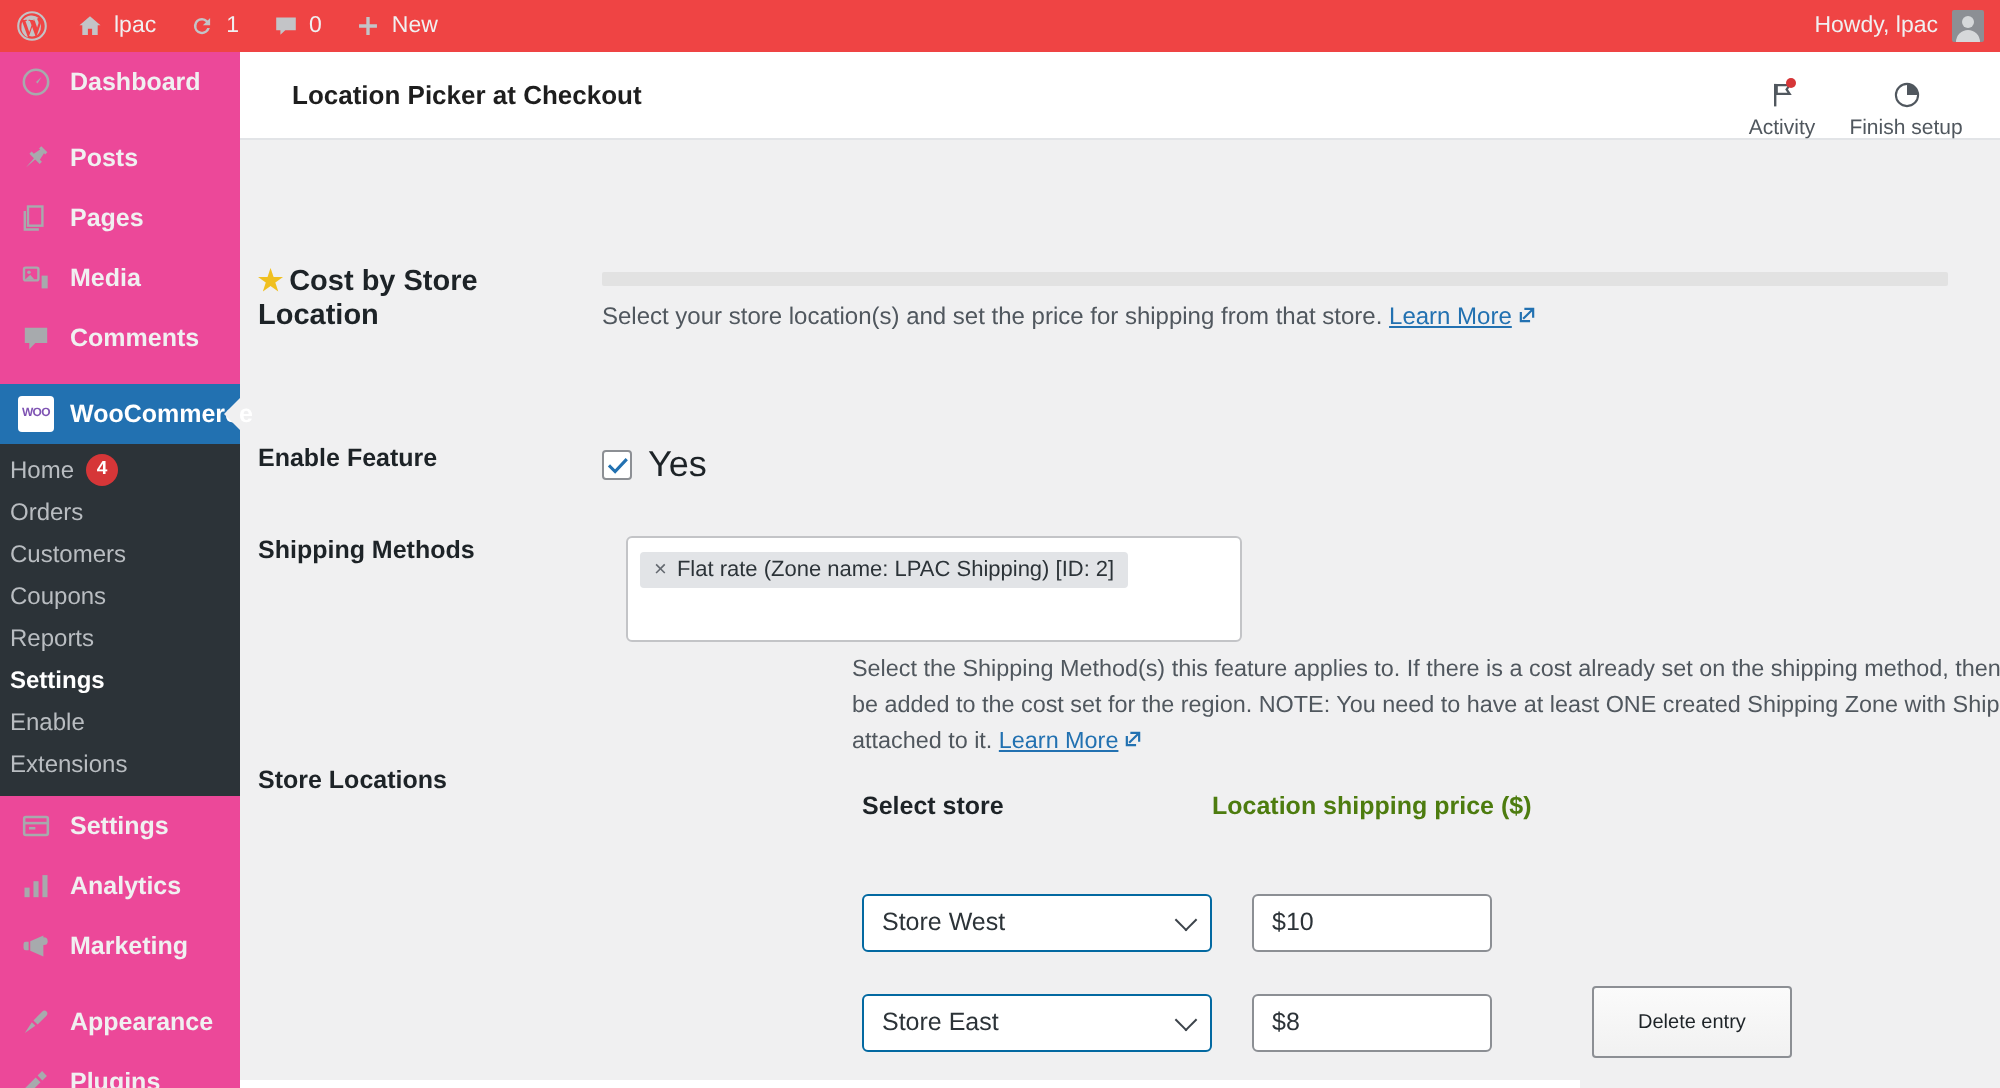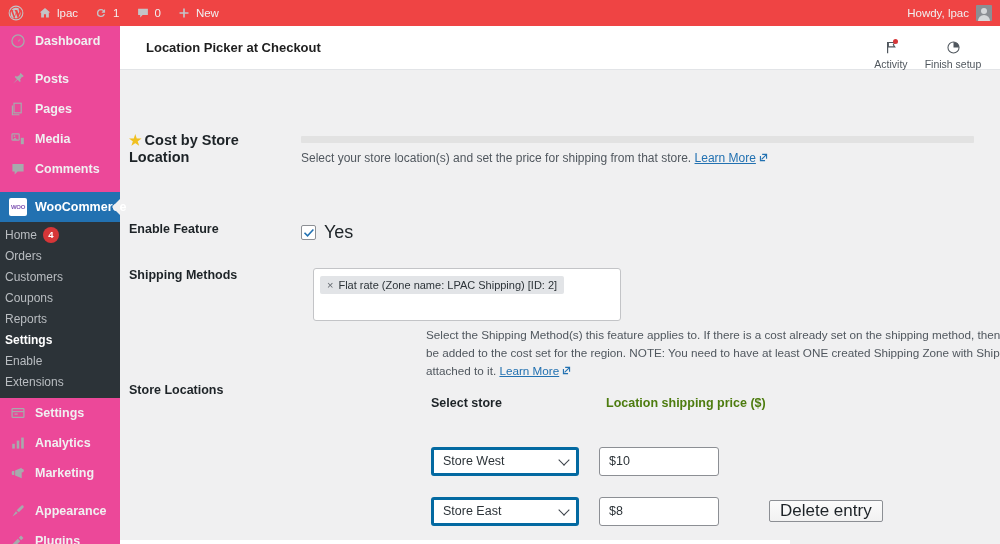--- a/index.html
+++ b/index.html
@@ -186,43 +186,43 @@
   }
 
   .stores-label { position: absolute; left: 9px; top: 313px; font-size: 12.5px; font-weight: bold; color: #1d2327; }
   .col-head-store { position: absolute; left: 311px; top: 326px; font-size: 12.5px; font-weight: bold; color: #1d2327; }
   .col-head-price { position: absolute; left: 486px; top: 326px; font-size: 12.5px; font-weight: bold; color: #4d7c0f; }
 
   .store-rows { position: absolute; left: 0; top: 366px; width: 880px; }
   .store-row { display: flex; align-items: center; height: 50px; }
   .sel {
     position: relative;
-    width: 148px; height: 29px; margin-left: 311px;
-    border: 3px solid #0369a1; border-radius: 3px; background: #fff;
+    width: 175px; height: 29px; margin-left: 311px;
+    border: 1px solid #0369a1; border-radius: 3px; background: #fff;
     display: flex; align-items: center;
     padding: 0 24px 0 9px;
     font-size: 12.5px; color: #2c3338;
   }
   .sel .caret {
     position: absolute; right: 8px; top: 50%;
     width: 8px; height: 8px; margin-top: -5px;
     border-right: 1.6px solid #3c434a; border-bottom: 1.6px solid #3c434a;
     transform: rotate(45deg);
   }
   .priceinput {
     width: 120px; height: 29px; margin-left: 20px;
     border: 1px solid #8c8f94; border-radius: 3px; background: #fff;
     display: flex; align-items: center; padding: 0 9px;
     font-size: 12.5px; color: #2c3338;
   }
   .btn {
-    height: 22px; padding: 0 10px;
+    height: 36px; padding: 0 22px;
     border: 1px solid #8c8f94; border-radius: 2px;
     background: linear-gradient(#fbfbfb, #f1f1f1);
-    font-size: 17px; color: #1d2327;
+    font-size: 10px; color: #1d2327;
     display: inline-flex; align-items: center;
   }
   .del-btn { margin-left: 50px; }
 
   .bottom-panel {
     position: absolute; left: 90px; top: 540px;
     width: 700px; height: 8px; background: #fff;
   }
 </style>
 </head>

